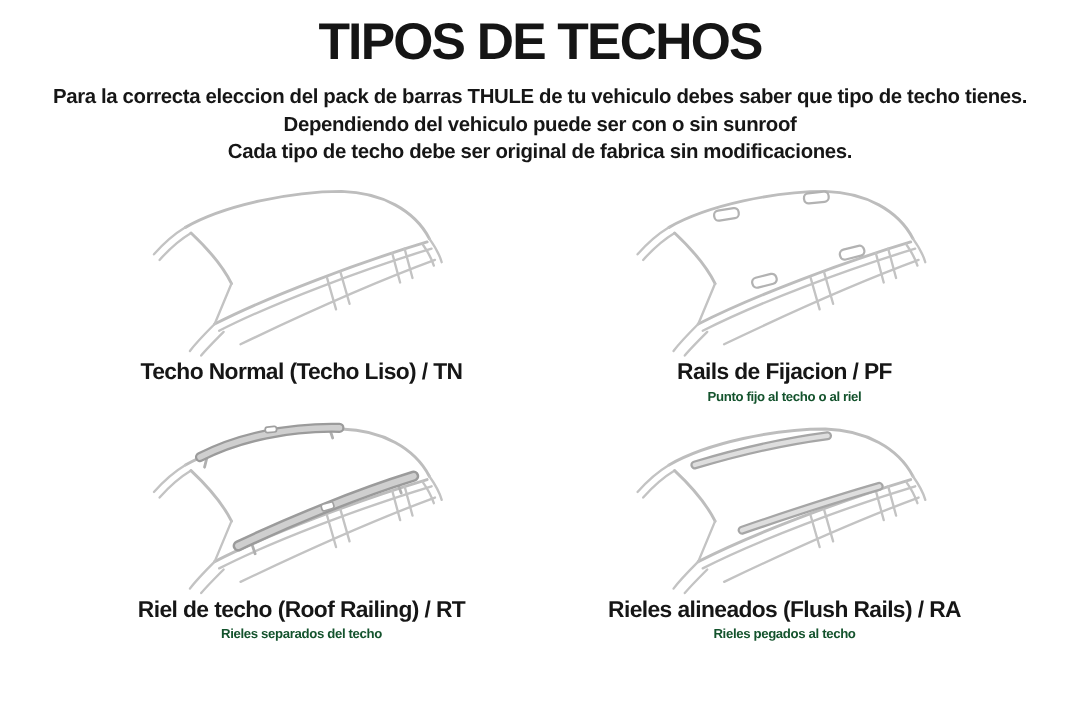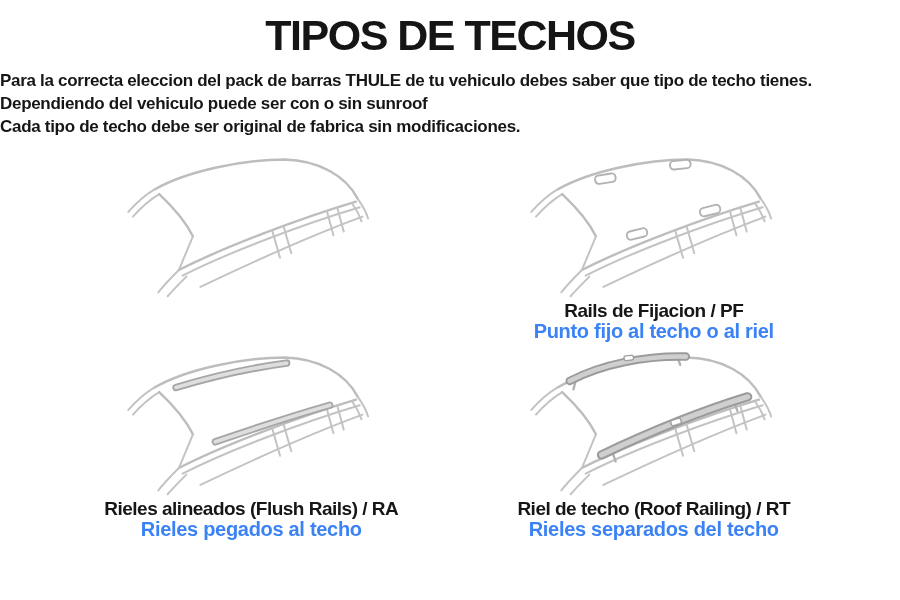--- a/index.html
+++ b/index.html
@@ -22,21 +22,21 @@
     padding-top: 12px;
     text-align: center;
     font-size: 43px;
     font-weight: 700;
     letter-spacing: -1.5px;
     color: #151515;
     line-height: 1.1;
   }
   .intro {
     margin: 10px auto 0 auto;
-    text-align: left;
+    text-align: center;
     font-size: 17px;
     font-weight: 600;
     line-height: 23px;
     letter-spacing: -0.3px;
     color: #161616;
   }
   .intro .iline { display: block; }
   .grid {
     margin-top: 14px;
     padding: 0 45px 0 50px;
@@ -57,24 +57,24 @@
   }
   figcaption { text-align: center; }
   .label {
     font-size: 19px;
     font-weight: 700;
     letter-spacing: -0.5px;
     color: #161616;
     line-height: 22px;
   }
   .sublabel {
-    font-size: 20px;
+    font-size: 11px;
     font-weight: 600;
     letter-spacing: -0.3px;
-    color: #3b82f6;
+    color: #14532d;
     line-height: 18px;
     min-height: 18px;
   }
   
   .ln  { stroke: #bdbdbd; fill: none; stroke-width: 2.6; stroke-linecap: round; }
   .ln2 { stroke: #c3c3c3; fill: none; stroke-width: 2.1; stroke-linecap: round; }
   .defs-holder { position: absolute; width: 0; height: 0; overflow: hidden; }
 </style>
 </head>
 <body>
@@ -122,53 +122,38 @@
     <span class="iline">Cada tipo de techo debe ser original de fabrica sin modificaciones.</span>
   </p>
 
   <div class="grid">
 
     <figure class="cell">
       <svg class="art" viewBox="0 0 280 158">
         <use href="#roofbase" xlink:href="#roofbase"></use>
       </svg>
       <figcaption>
+        <div class="label">Techo Normal (Techo Liso) / TN</div>
         <div class="sublabel"></div>
       </figcaption>
     </figure>
 
     <figure class="cell">
       <svg class="art" viewBox="0 0 280 158">
         <use href="#roofbase" xlink:href="#roofbase"></use>
         <g fill="#ffffff" stroke="#b2b2b2" stroke-width="2">
           <rect x="77" y="24" width="22" height="9" rx="4" transform="rotate(-9 88 28)"></rect>
           <rect x="157" y="9" width="22" height="9" rx="4" transform="rotate(-6 168 13)"></rect>
           <rect x="111" y="83" width="22" height="9" rx="4" transform="rotate(-14 122 88)"></rect>
           <rect x="189" y="58" width="22" height="9" rx="4" transform="rotate(-14 200 63)"></rect>
         </g>
       </svg>
       <figcaption>
         <div class="label">Rails de Fijacion / PF</div>
         <div class="sublabel">Punto fijo al techo o al riel</div>
-      </figcaption>
-    </figure>
-
-    <figure class="cell">
-      <svg class="art" viewBox="0 0 280 158">
-        <use href="#roofbase" xlink:href="#roofbase"></use>
-        <g stroke-linecap="round" fill="none">
-          <path d="M60,40 C100,28 140,19 178,14" stroke="#a6a6a6" stroke-width="8"></path>
-          <path d="M60,40 C100,28 140,19 178,14" stroke="#dedede" stroke-width="4"></path>
-          <path d="M102,98 C140,85 182,71 224,59" stroke="#a6a6a6" stroke-width="8"></path>
-          <path d="M102,98 C140,85 182,71 224,59" stroke="#dedede" stroke-width="4"></path>
-        </g>
-      </svg>
-      <figcaption>
-        <div class="label">Rieles alineados (Flush Rails) / RA</div>
-        <div class="sublabel">Rieles pegados al techo</div>
       </figcaption>
     </figure>
 
     <figure class="cell">
       <svg class="art" viewBox="0 0 280 158">
         <use href="#roofbase" xlink:href="#roofbase"></use>
         <g stroke-linecap="round" fill="none">
 
           <path d="M56,34 L54,42" stroke="#b0b0b0" stroke-width="2.5"></path>
           <path d="M166,10 L168,16" stroke="#b0b0b0" stroke-width="2.5"></path>
@@ -184,14 +169,30 @@
           <rect x="108" y="6" width="10" height="5" rx="2" fill="#ffffff" stroke="#a0a0a0" stroke-width="1.5" transform="rotate(-6 113 8)"></rect>
           <rect x="158" y="74" width="11" height="6" rx="2" fill="#ffffff" stroke="#a0a0a0" stroke-width="1.5" transform="rotate(-16 163 77)"></rect>
         </g>
       </svg>
       <figcaption>
         <div class="label">Riel de techo (Roof Railing) / RT</div>
         <div class="sublabel">Rieles separados del techo</div>
       </figcaption>
     </figure>
 
+    <figure class="cell">
+      <svg class="art" viewBox="0 0 280 158">
+        <use href="#roofbase" xlink:href="#roofbase"></use>
+        <g stroke-linecap="round" fill="none">
+          <path d="M60,40 C100,28 140,19 178,14" stroke="#a6a6a6" stroke-width="8"></path>
+          <path d="M60,40 C100,28 140,19 178,14" stroke="#dedede" stroke-width="4"></path>
+          <path d="M102,98 C140,85 182,71 224,59" stroke="#a6a6a6" stroke-width="8"></path>
+          <path d="M102,98 C140,85 182,71 224,59" stroke="#dedede" stroke-width="4"></path>
+        </g>
+      </svg>
+      <figcaption>
+        <div class="label">Rieles alineados (Flush Rails) / RA</div>
+        <div class="sublabel">Rieles pegados al techo</div>
+      </figcaption>
+    </figure>
+
   </div>
 </div>
 
 </body></html>

